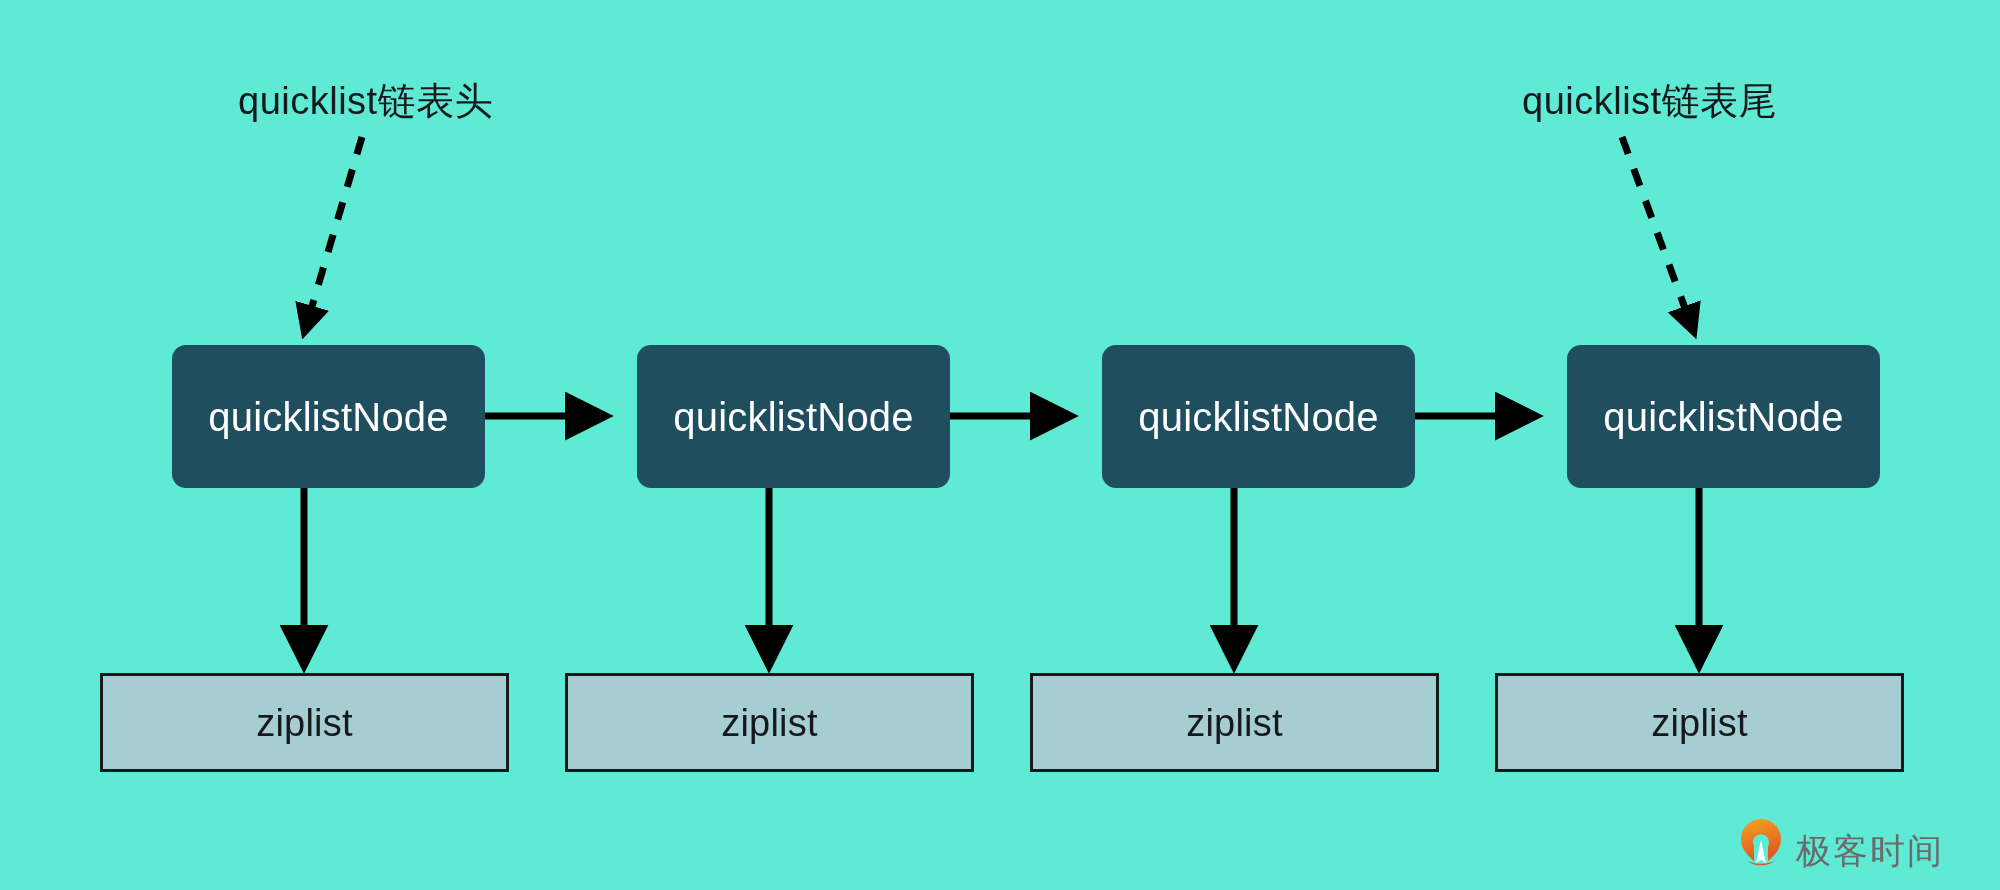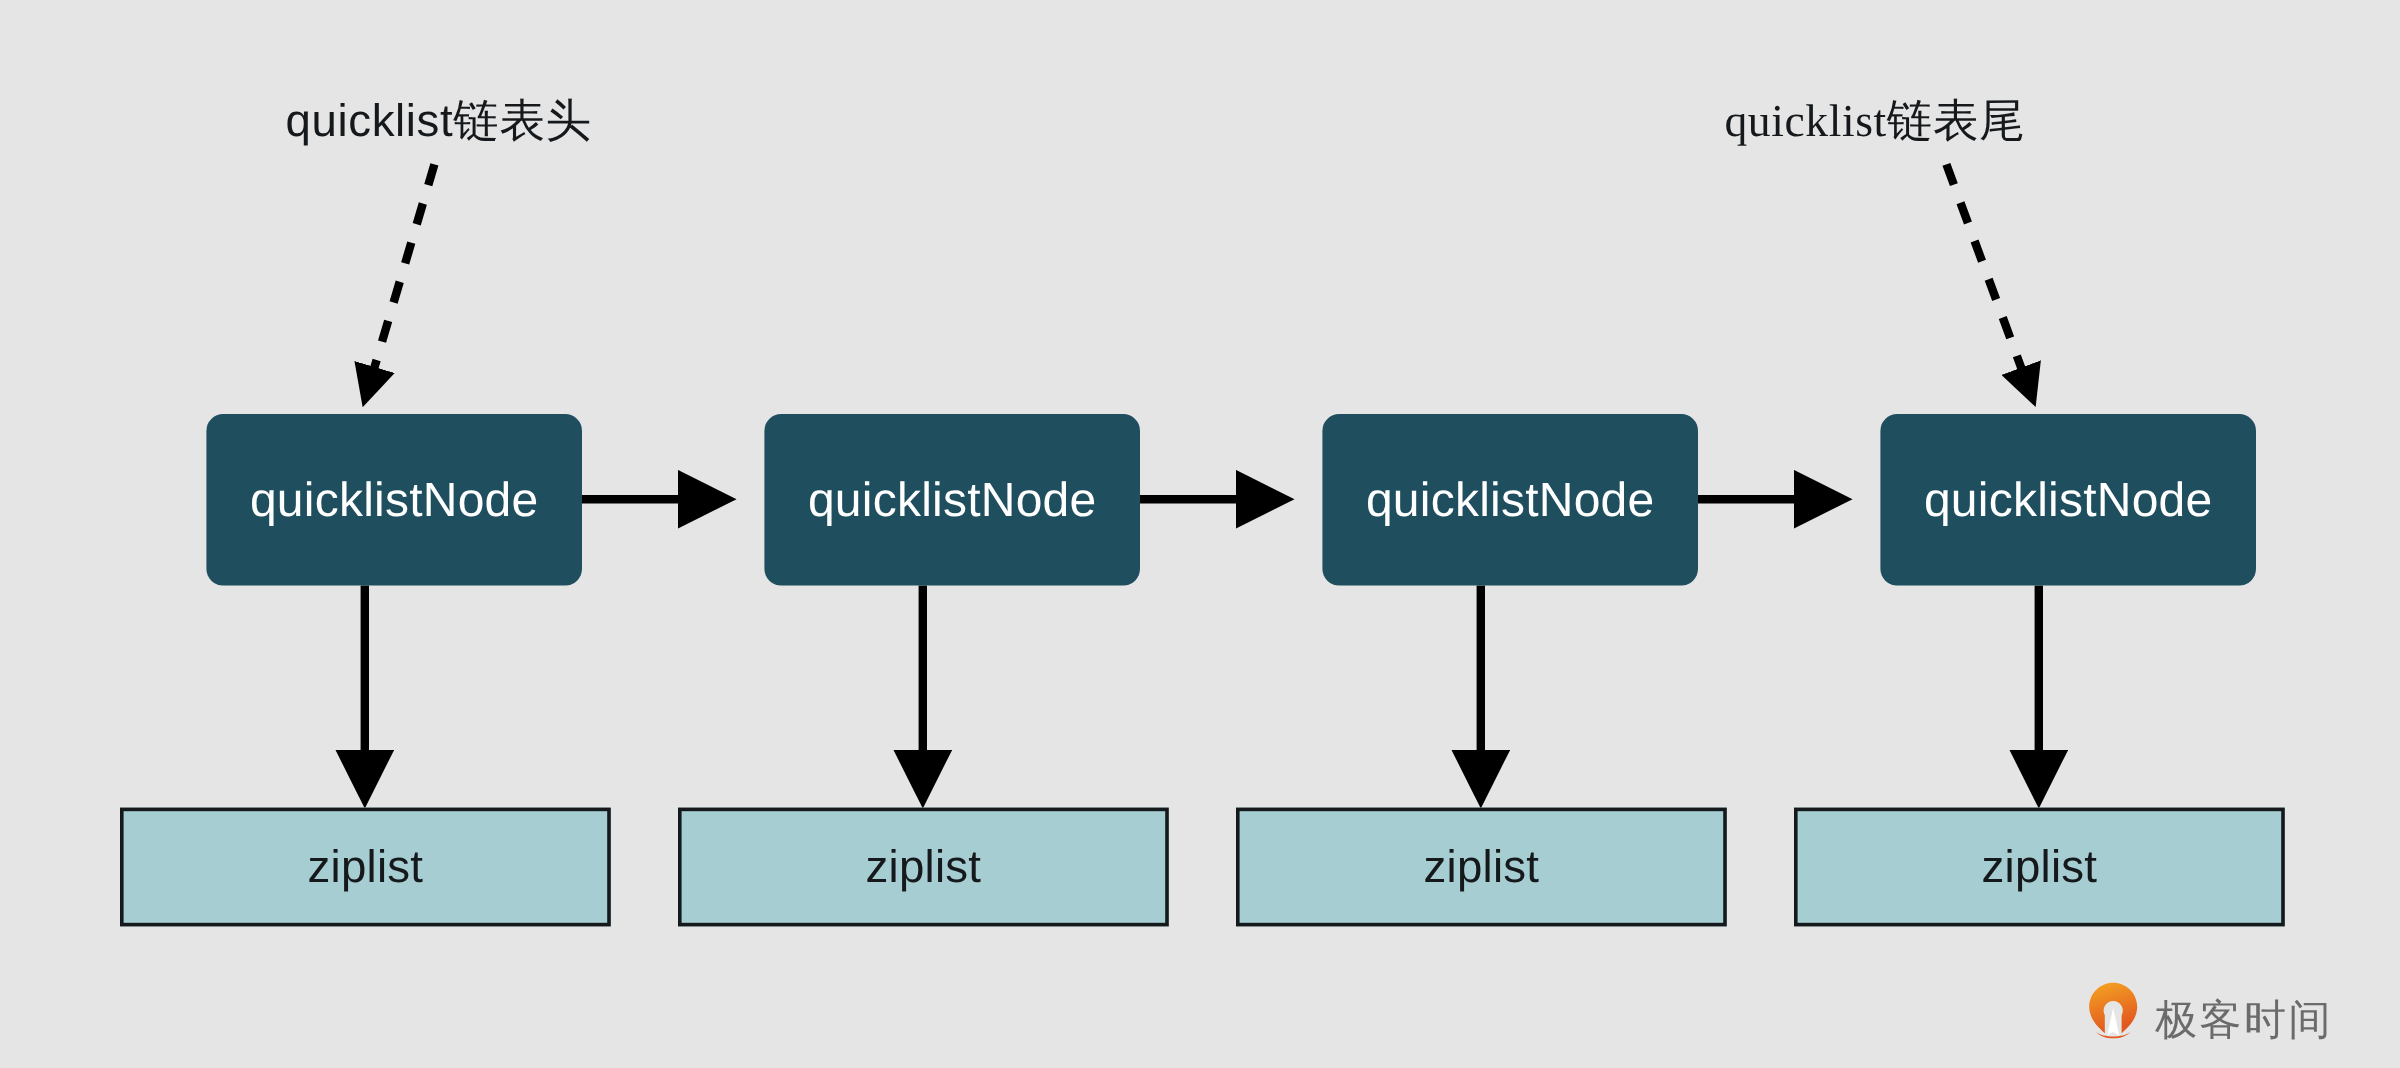--- a/index.html
+++ b/index.html
@@ -4,36 +4,36 @@
 <style>
   html, body {
     margin: 0;
     padding: 0;
     background: #ffffff;
   }
   #canvas {
     position: relative;
     width: 2000px;
     height: 890px;
-    background: #e5e5e5;
+    background: #5eead4;
     overflow: hidden;
     font-family: "Liberation Sans", "DejaVu Sans", sans-serif;
   }
 
   
   .annot-label {
     position: absolute;
     font-size: 38px;
     color: #16191c;
     white-space: nowrap;
     letter-spacing: 0.5px;
     line-height: 1;
   }
   #label-head { left: 238px; top: 82px; }
-  #label-tail { left: 1437px; top: 82px; font-family: Liberation Serif, serif; }
+  #label-tail { left: 1522px; top: 82px; }
 
   
   #connectors {
     position: absolute;
     left: 0; top: 0;
     width: 2000px;
     height: 890px;
     pointer-events: none;
   }
 

